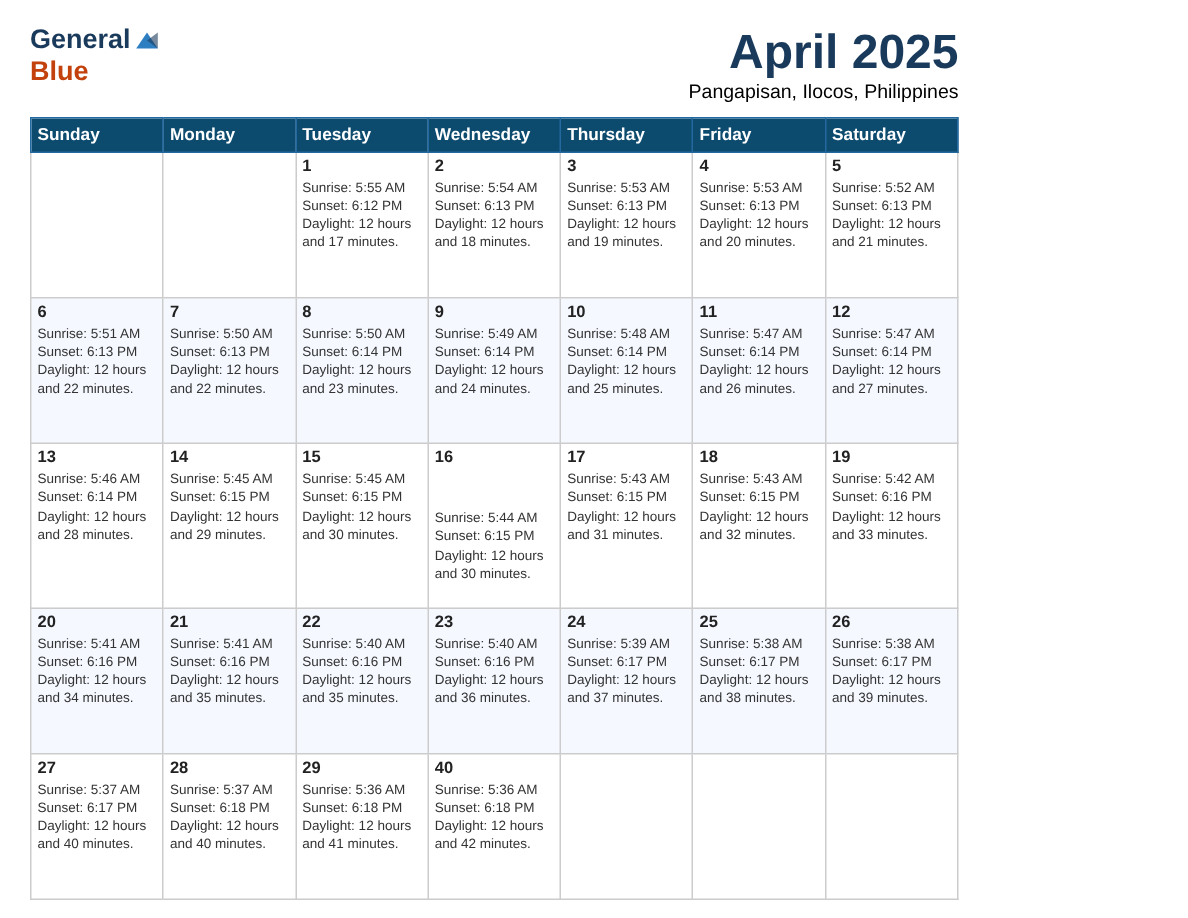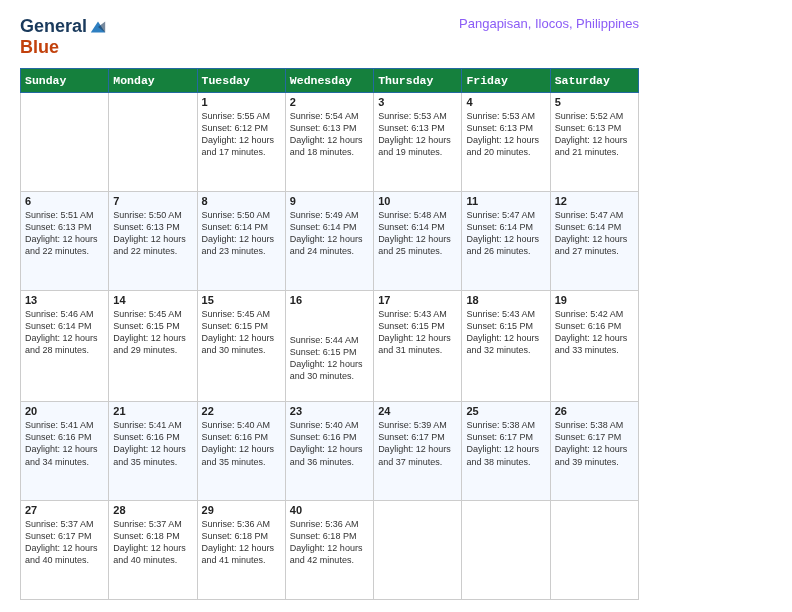--- a/index.html
+++ b/index.html
@@ -50,21 +50,21 @@
     .title-block {
       text-align: right;
     }
     .month-title {
       font-size: 32px;
       font-weight: bold;
       color: #1a3a5c;
     }
     .subtitle {
       font-size: 13px;
-      color: #8b5cf6;
+      color: #000000;
     }
     .calendar {
       flex: 1;
       border: 1px solid #ccc;
       border-collapse: collapse;
       width: 100%;
       table-layout: fixed;
     }
     .calendar th {
       background: #2e7fc1;
@@ -97,38 +97,39 @@
     }
     .empty {
       background: #f9f9f9;
     }
     tr:nth-child(even) td {
       background: #f5f9ff;
     }
     tr:nth-child(odd) td {
       background: #fff;
     }
-    .calendar thead tr th { background: #15803d; font-family: Liberation Mono, monospace; }
+    .calendar thead tr th { background: #0c4a6e; }
   </style>
 </head>
 <body>
 
 <div class="page">
   <div class="header">
     <div class="logo">
       <div class="logo-text">
         <span class="logo-general">General</span>
         <svg class="logo-icon" viewBox="0 0 20 20">
           <polygon points="2,16 10,4 18,16" fill="#2e7fc1"></polygon>
           <polygon points="10,10 18,4 18,16" fill="#1a3a5c" opacity="0.6"></polygon>
         </svg>
       </div>
       <span class="logo-blue">Blue</span>
     </div>
     <div class="title-block">
+      <div class="month-title">April 2025</div>
       <div class="subtitle">Pangapisan, Ilocos, Philippines</div>
     </div>
   </div>
 
   <table class="calendar">
     <thead>
       <tr>
         <th>Sunday</th>
         <th>Monday</th>
         <th>Tuesday</th>

